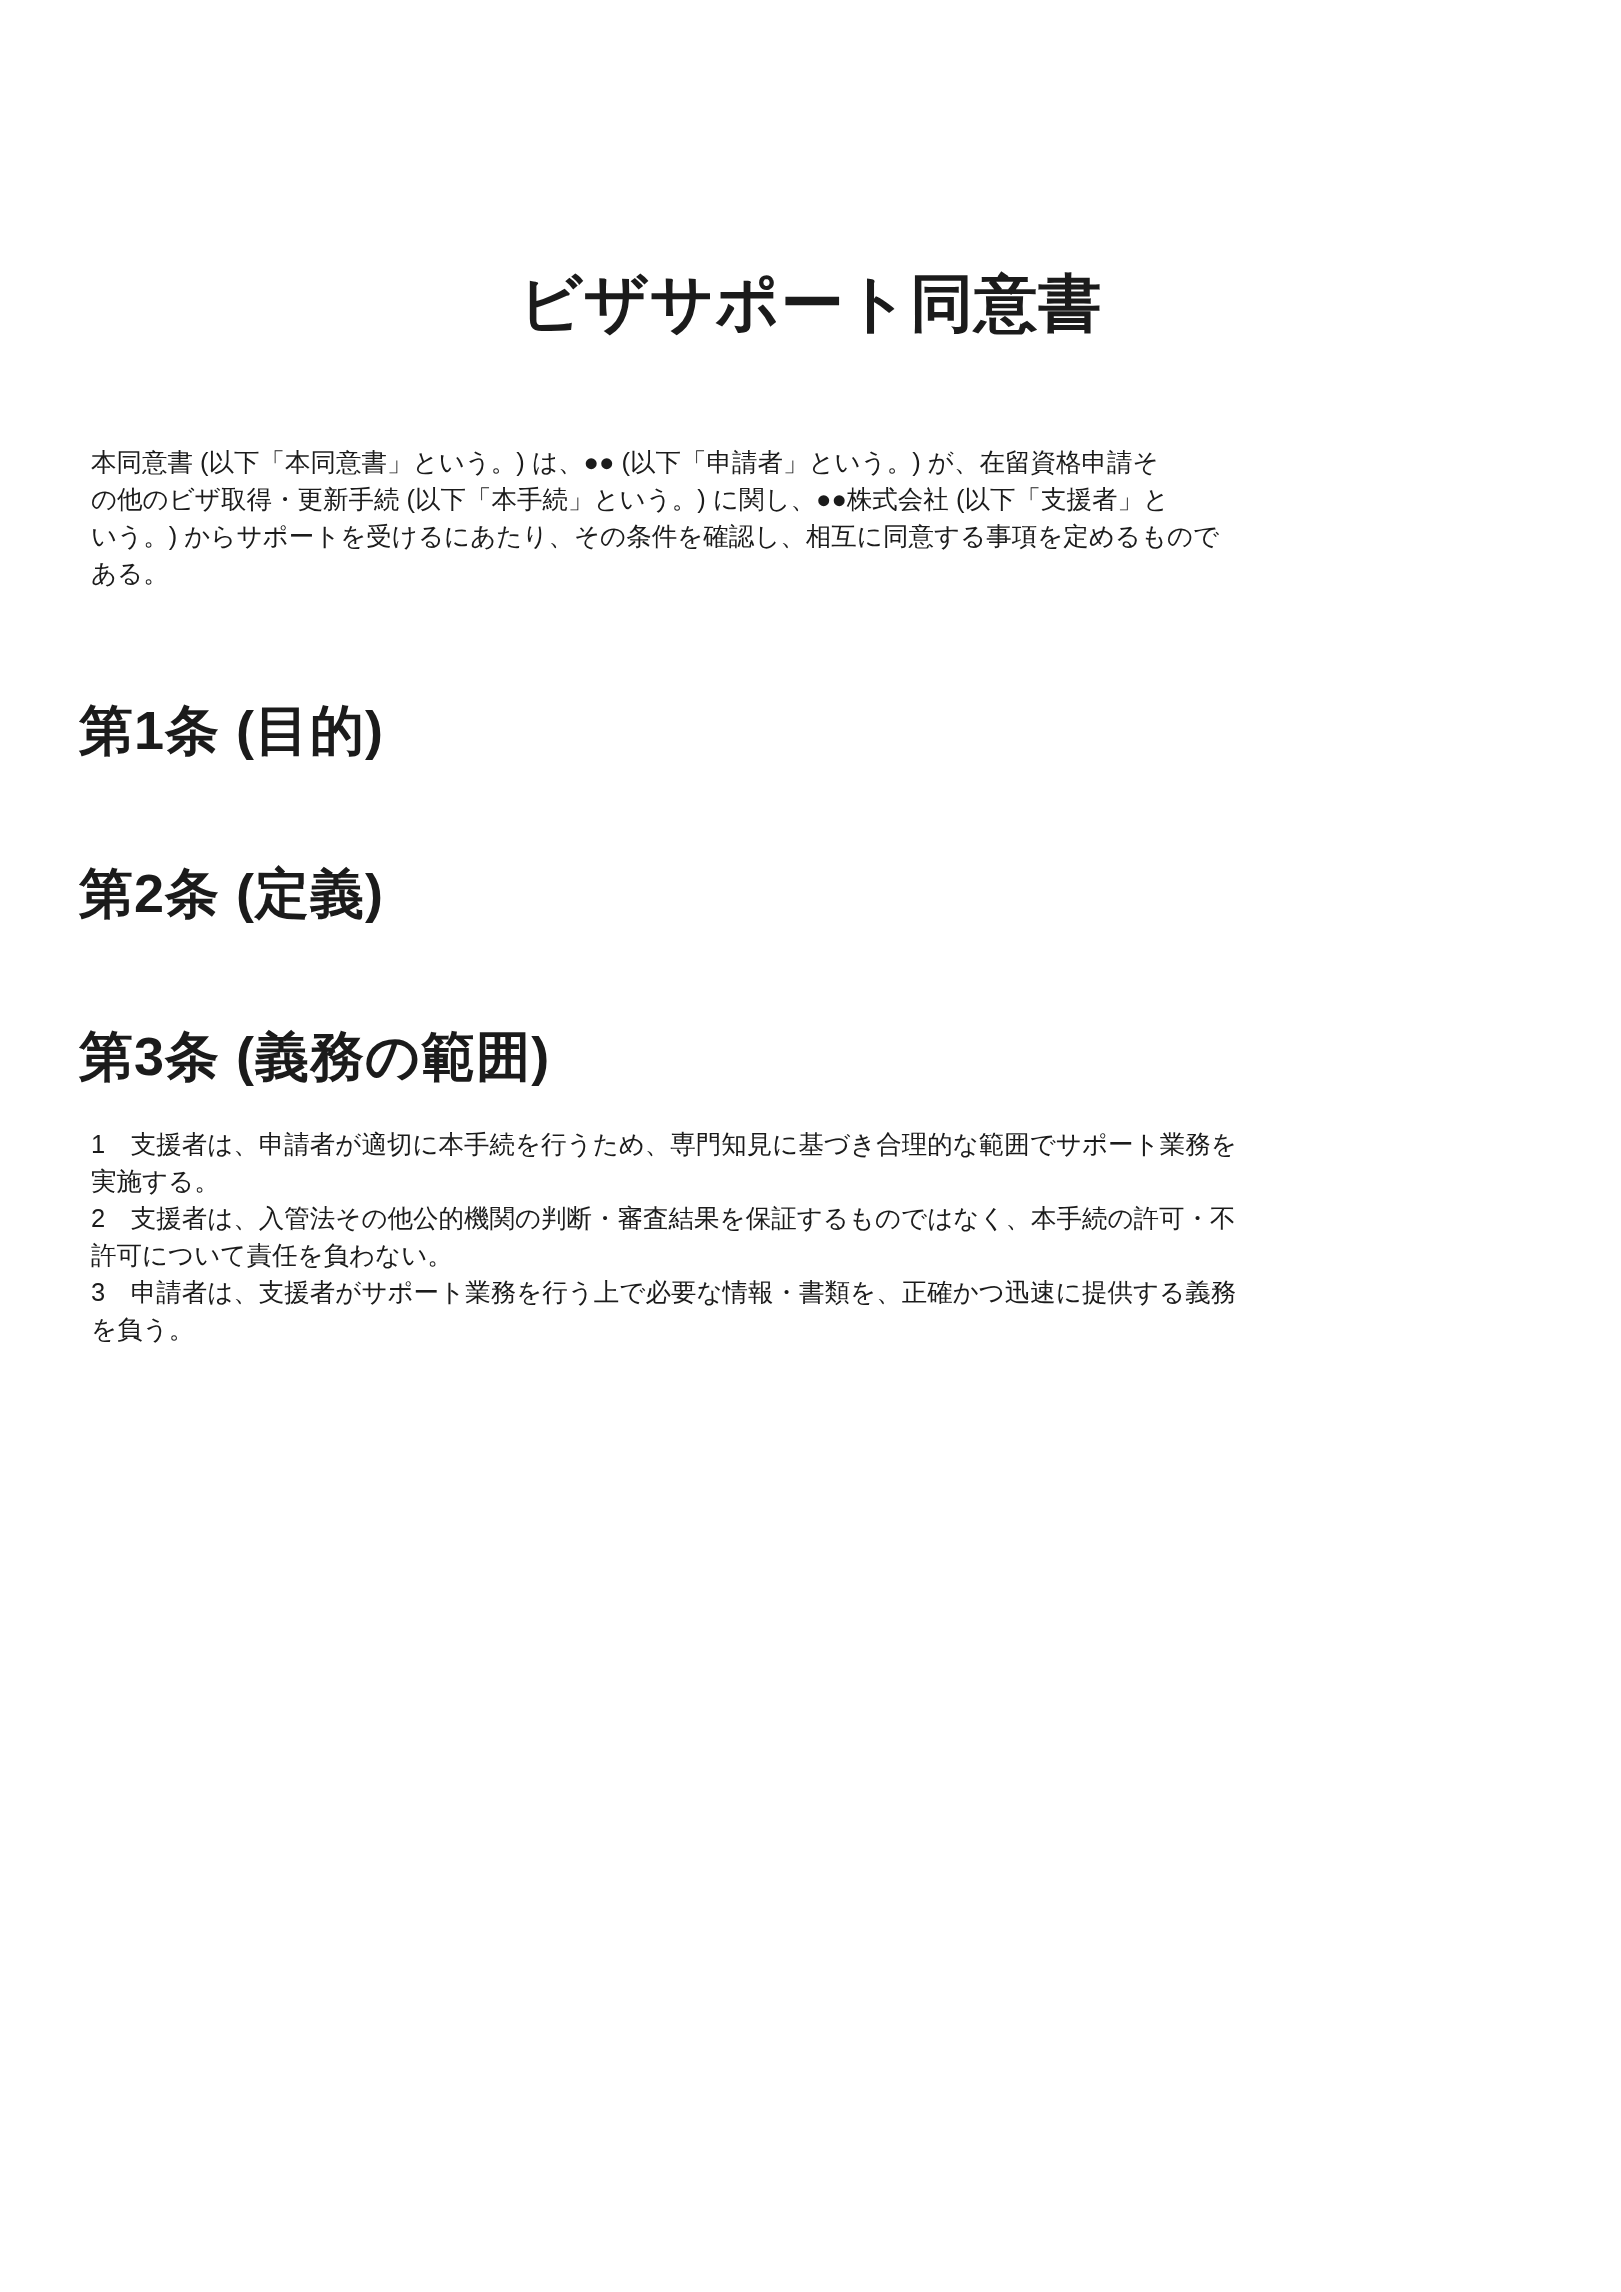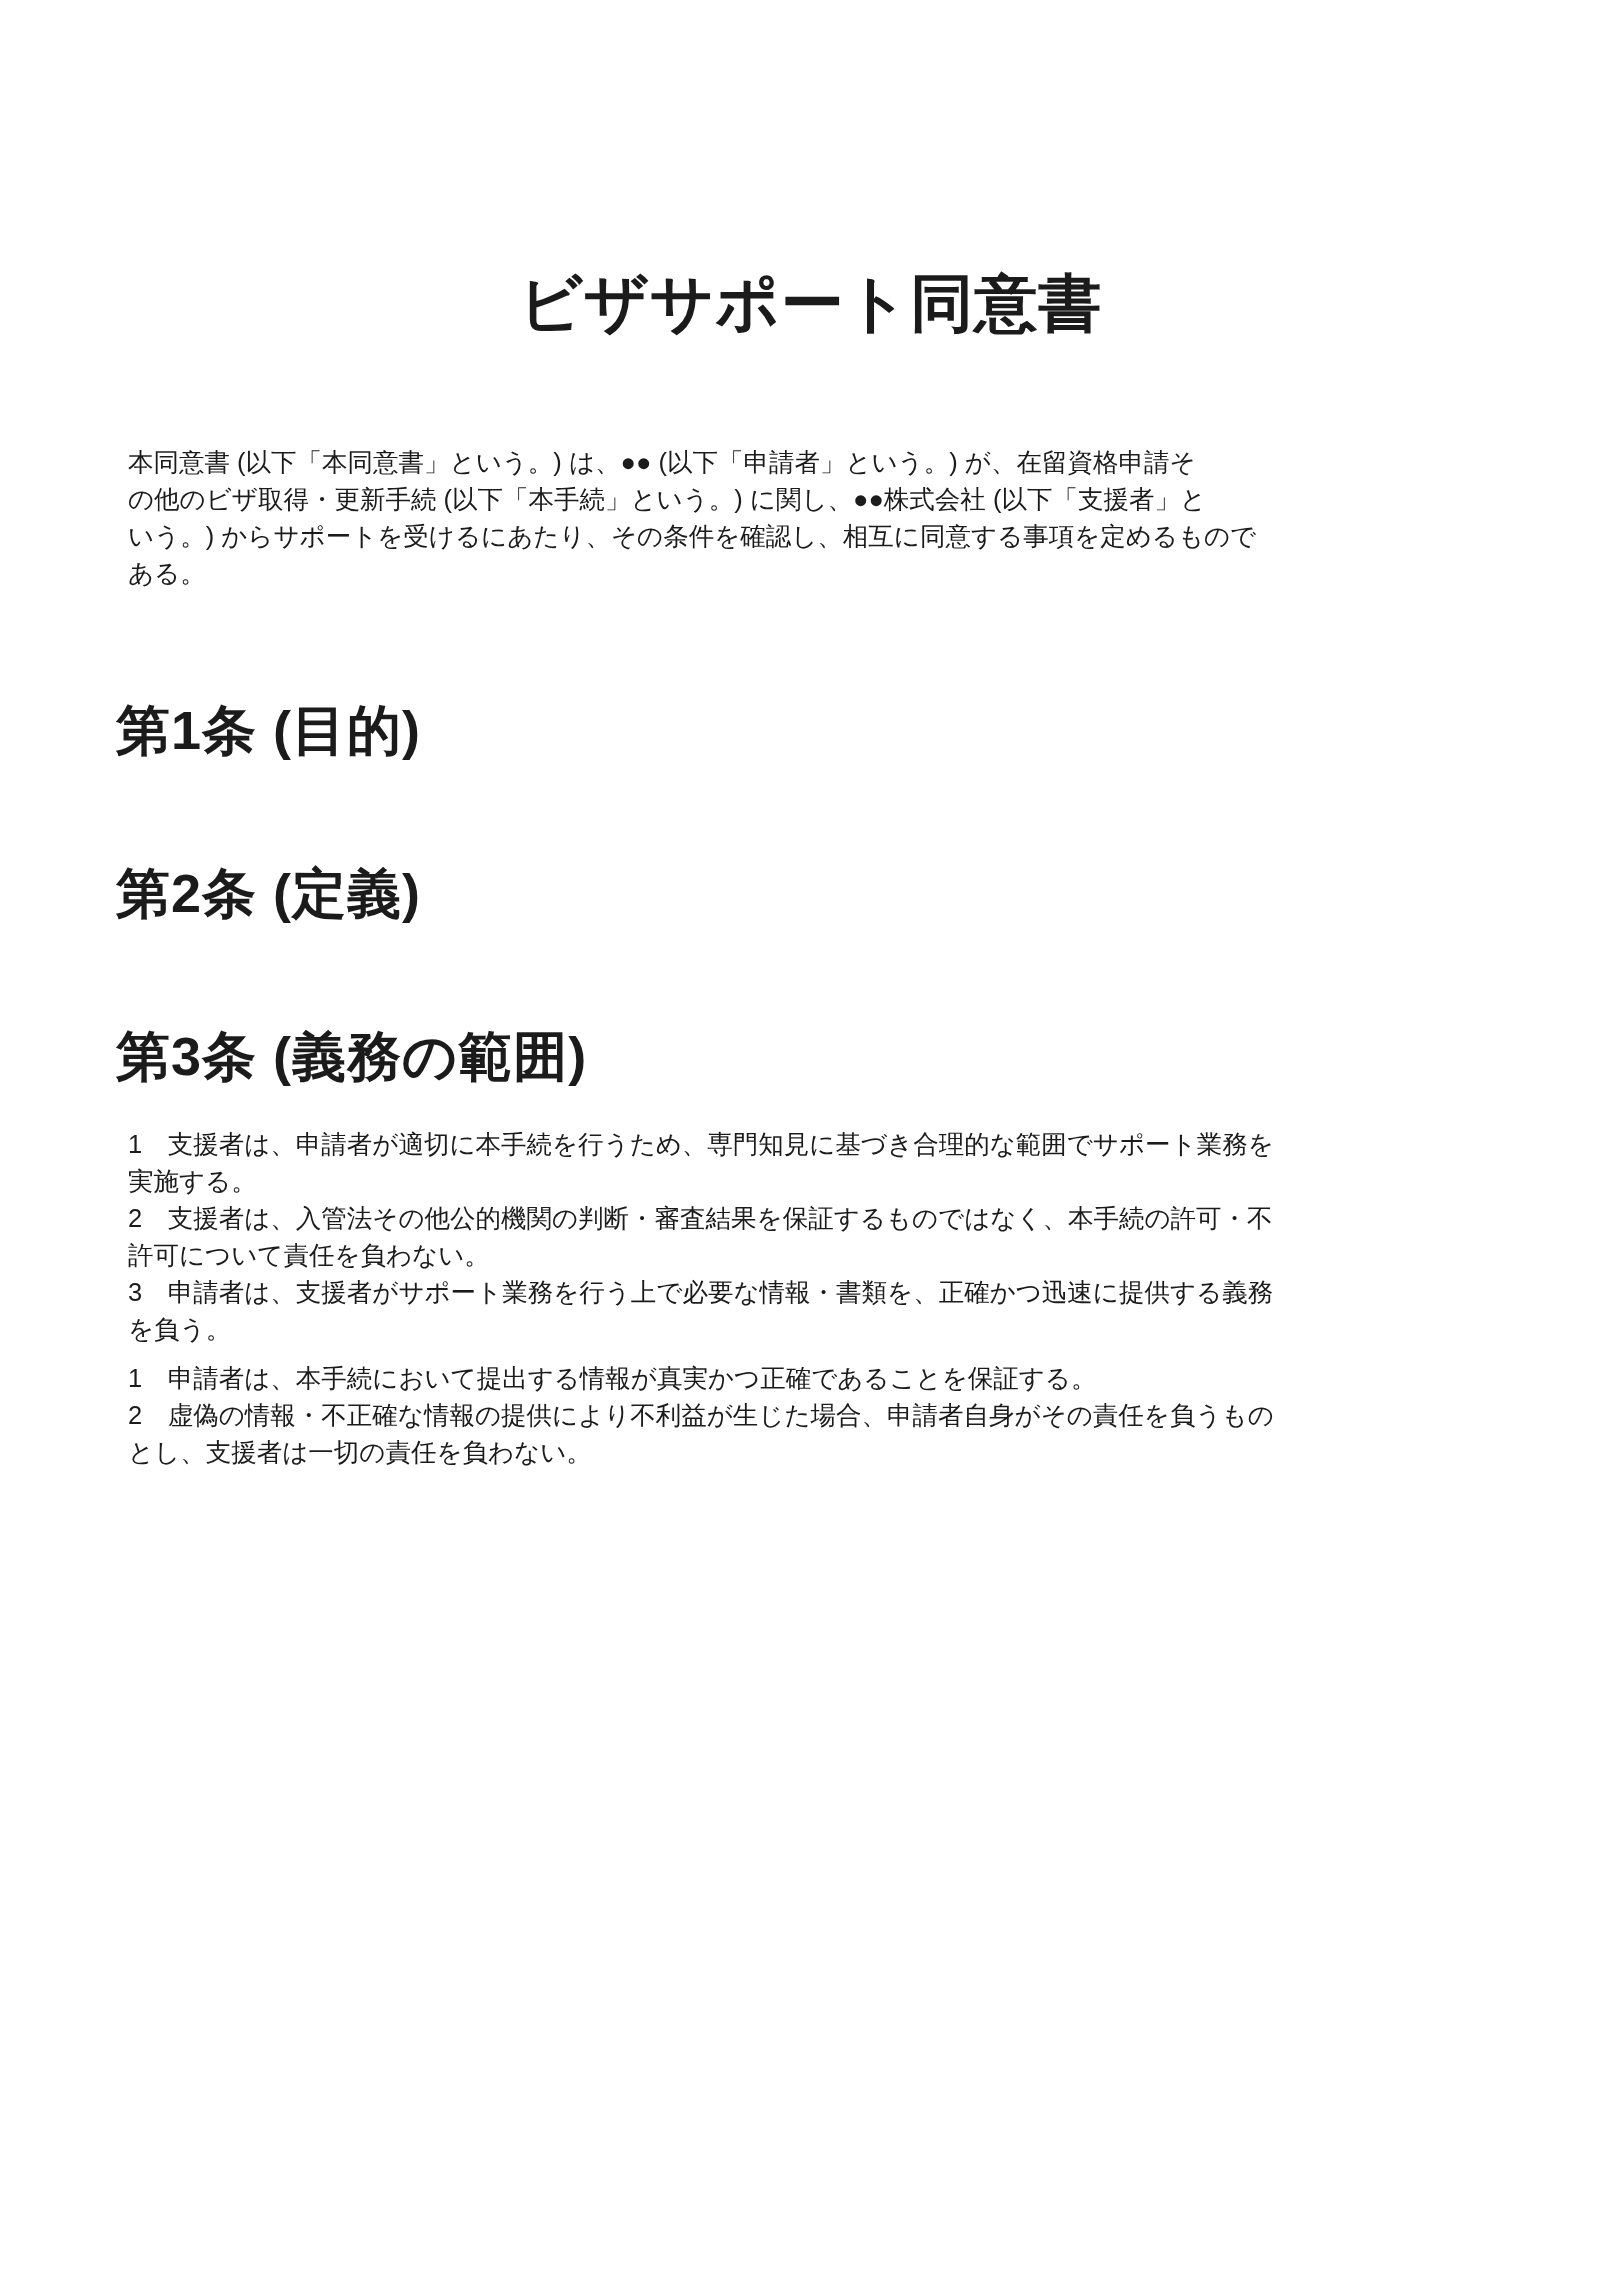--- a/index.html
+++ b/index.html
@@ -9,21 +9,21 @@
   }
   .page {
     position: relative;
     width: 1621px;
     height: 2293px;
     margin: 0 auto;
     background: #ffffff;
     color: #1b1b1b;
     font-family: "Liberation Sans", sans-serif;
     box-sizing: border-box;
-    padding: 0 116px;
+    padding: 0 79px;
     overflow: hidden;
   }
   h1.doc-title {
     margin: 0;
     padding-top: 266px;
     font-size: 63px;
     line-height: 75px;
     font-weight: 700;
     text-align: center;
     letter-spacing: 1px;
@@ -71,19 +71,16 @@
     <h2 class="sec-heading">第3条 (義務の範囲)</h2>
     <p class="para">1　支援者は、申請者が適切に本手続を行うため、専門知見に基づき合理的な範囲でサポート業務を
 実施する。
 2　支援者は、入管法その他公的機関の判断・審査結果を保証するものではなく、本手続の許可・不
 許可について責任を負わない。
 3　申請者は、支援者がサポート業務を行う上で必要な情報・書類を、正確かつ迅速に提供する義務
 を負う。</p>
   </section>
 
   <section>
-    <p class="para">1　申請者は、本手続において提出する情報が真実かつ正確であることを保証する。
-2　虚偽の情報・不正確な情報の提供により不利益が生じた場合、申請者自身がその責任を負うもの
-とし、支援者は一切の責任を負わない。</p>
   </section>
 
 </div>
 
 
 </body></html>

